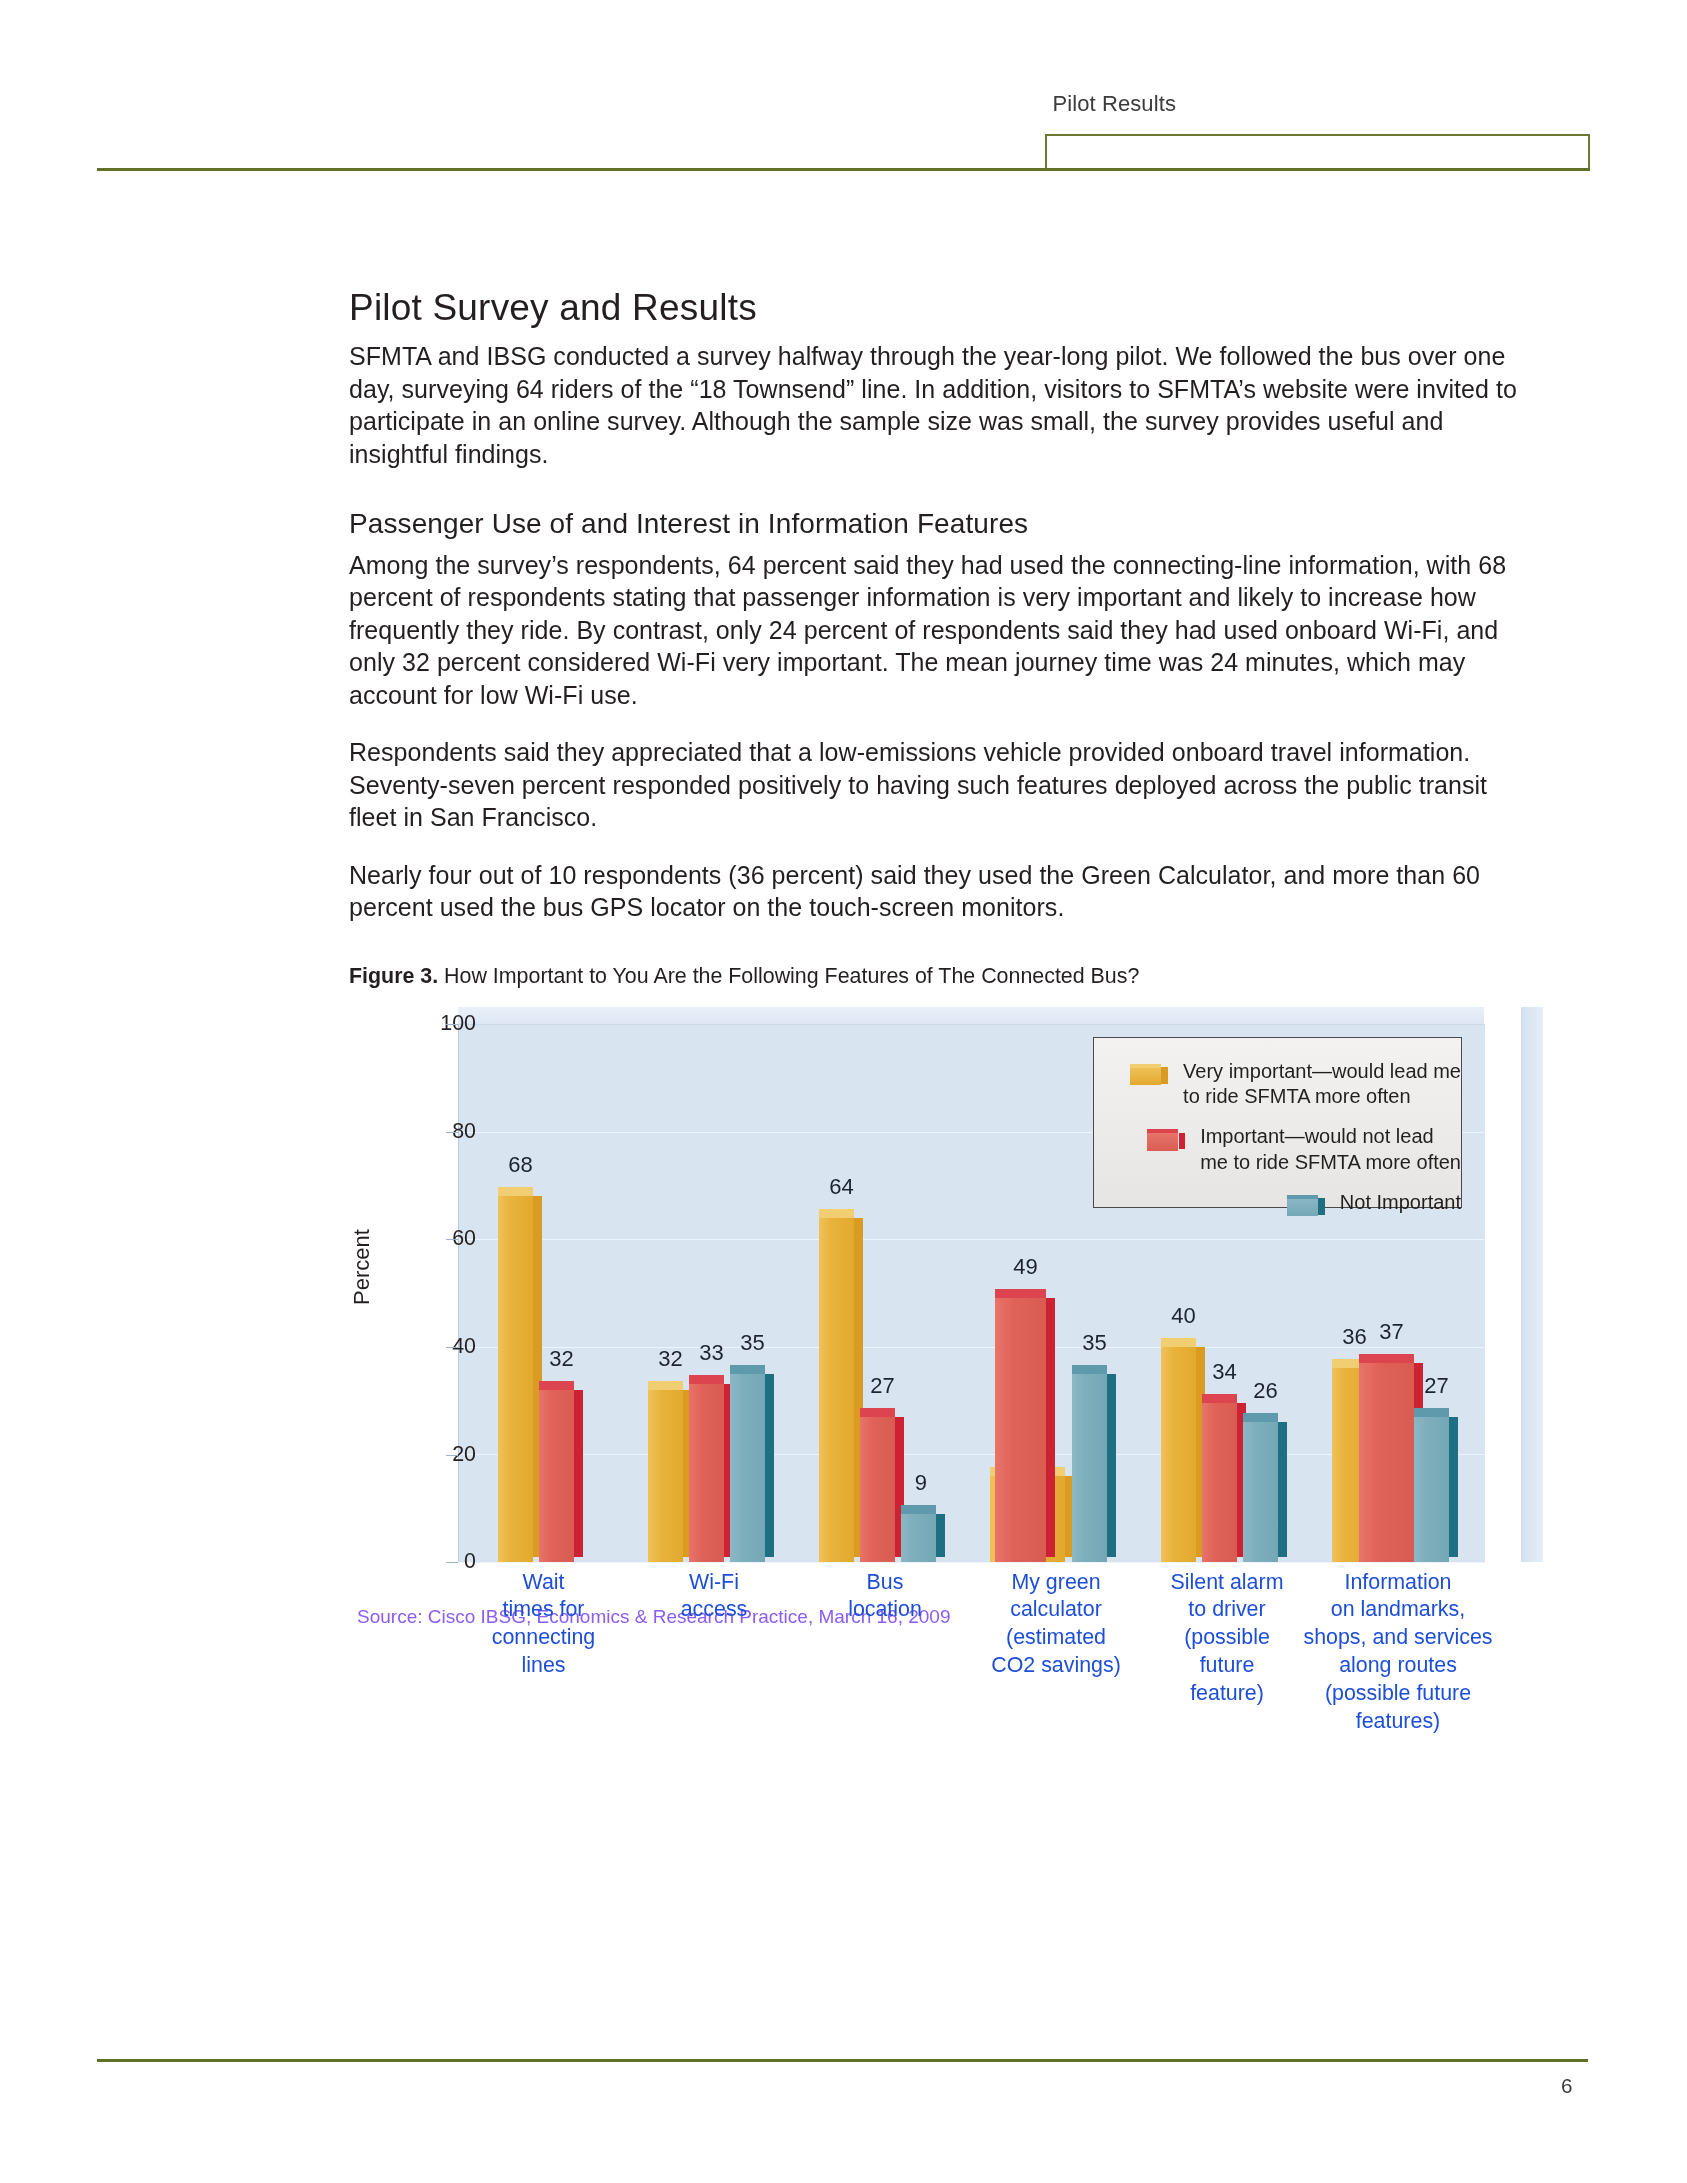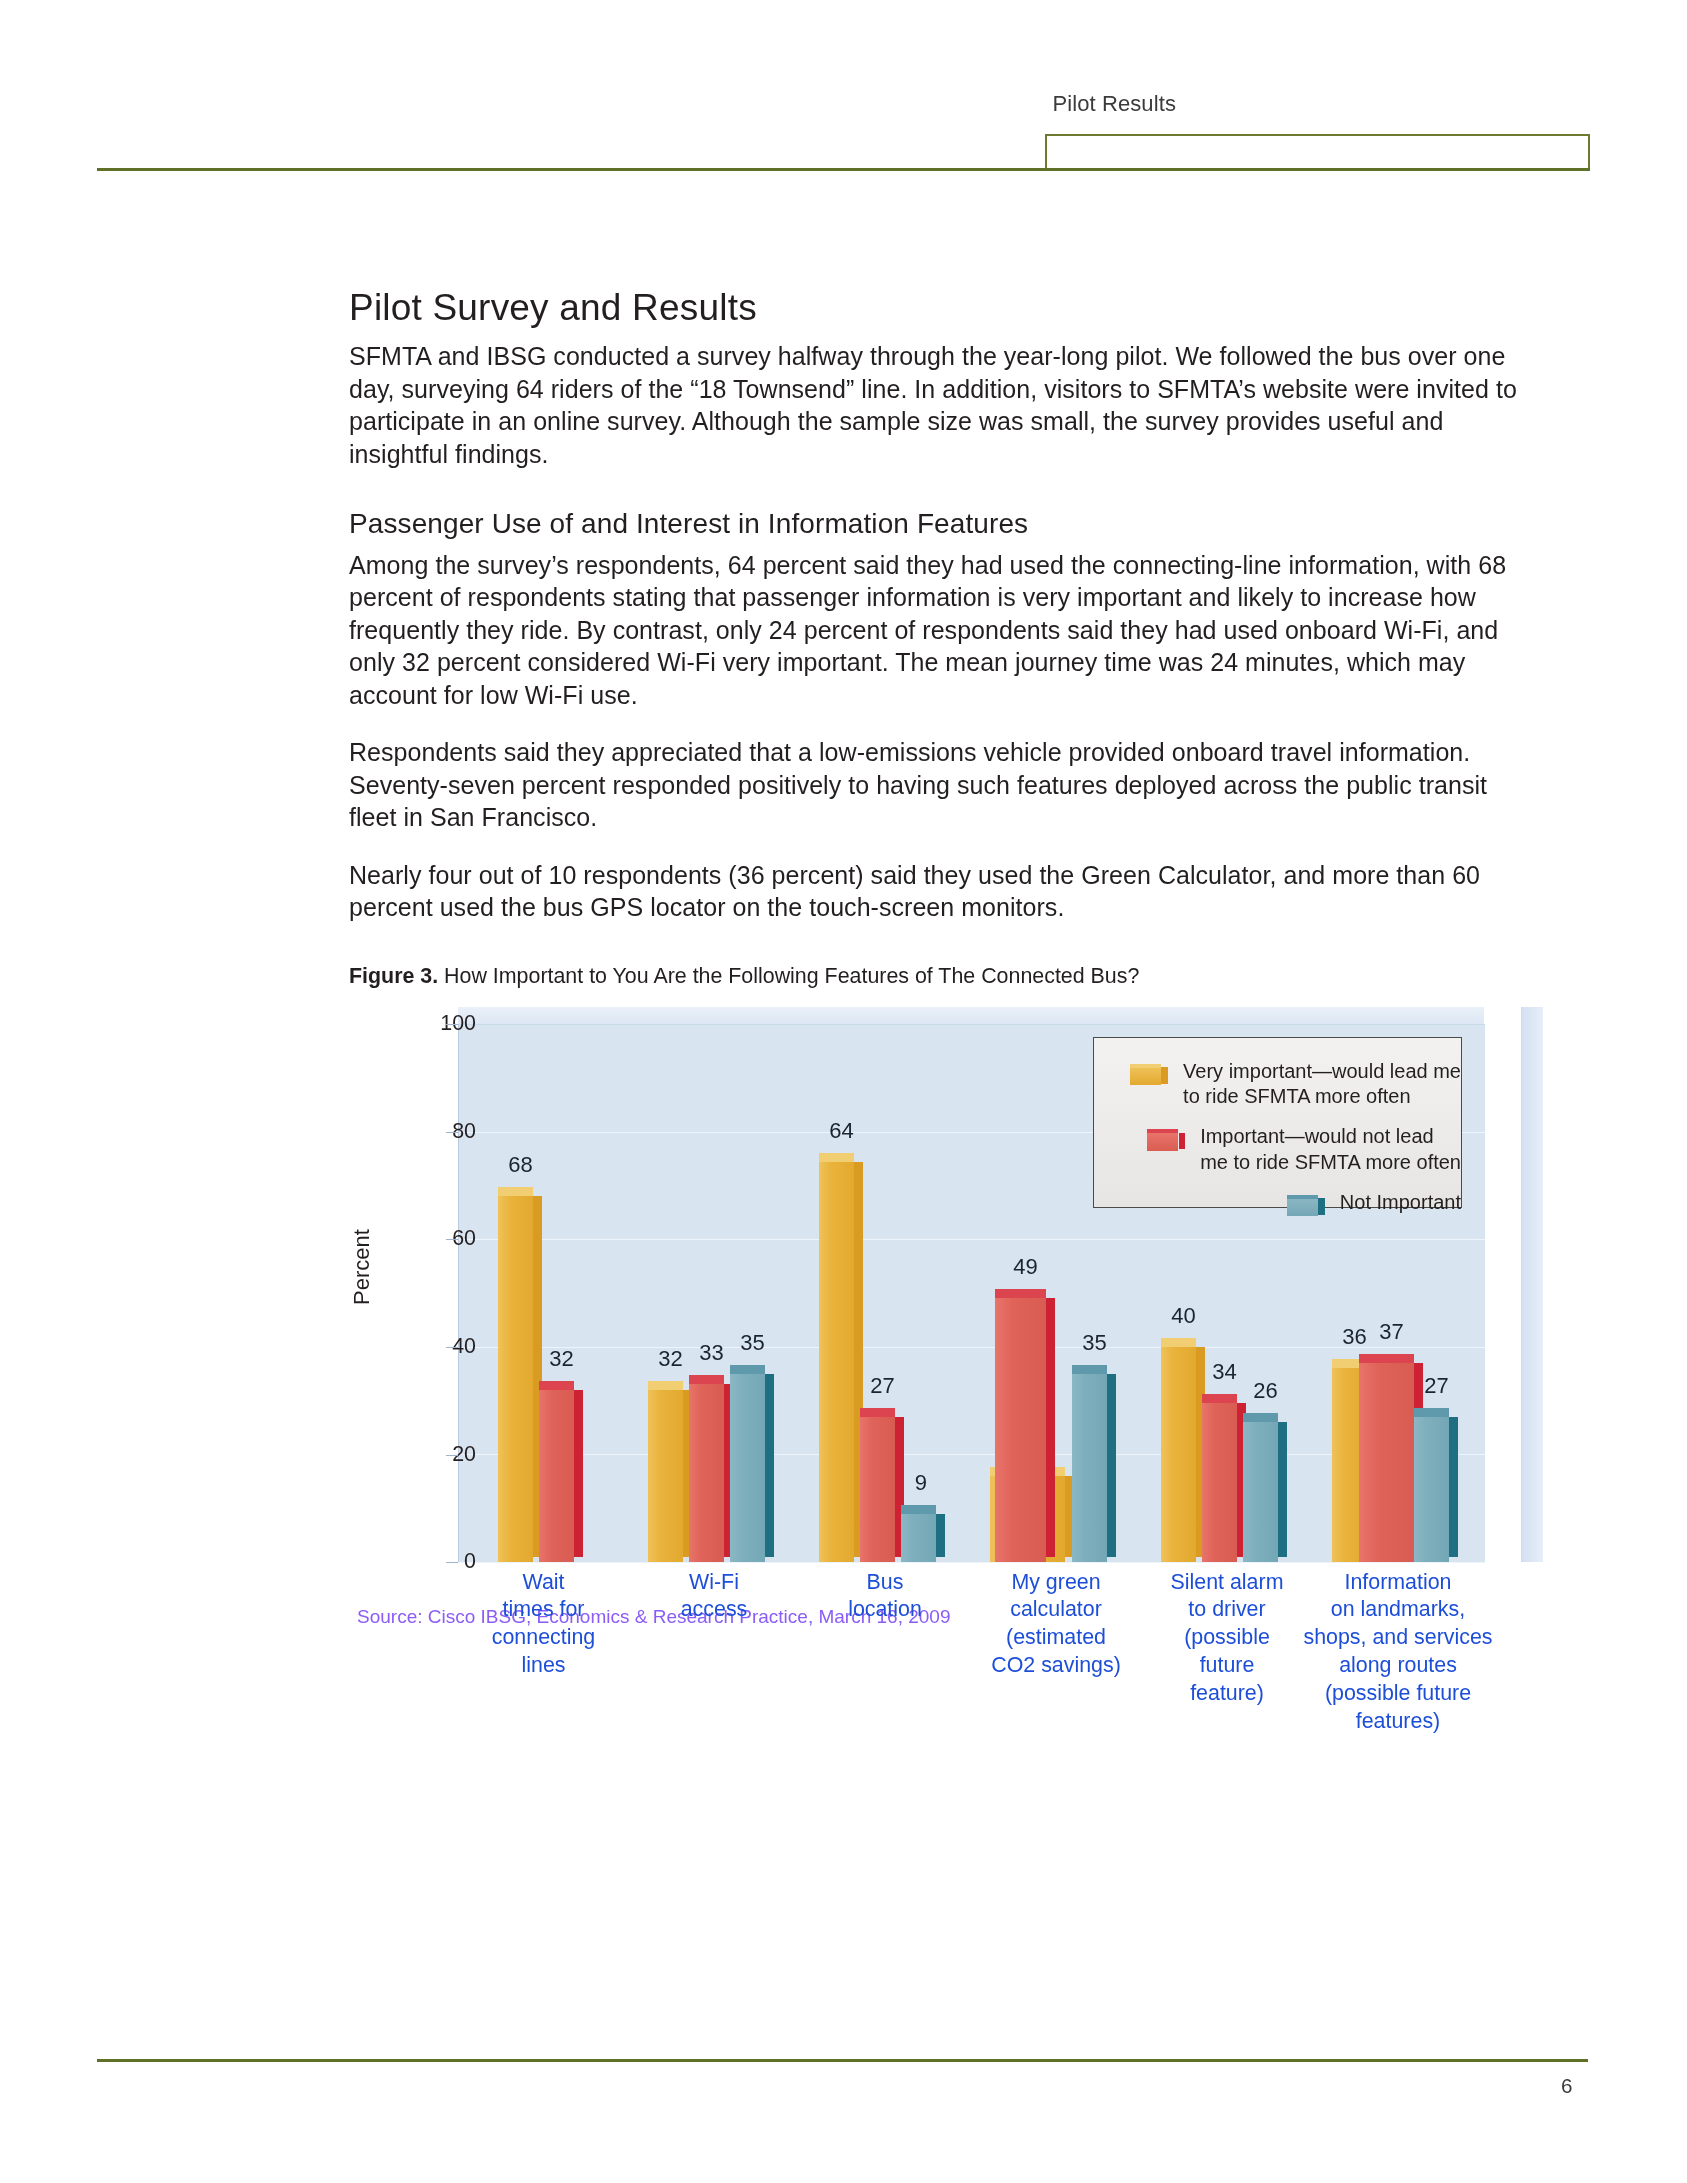--- a/index.html
+++ b/index.html
@@ -263,21 +263,21 @@
             <div class="face"></div>
             <div class="cap"></div>
             <div class="bar-label">33</div>
           </div>
           <div class="bar c-teal" style="left: 299px; width: 35px; height: 188px; bottom: 13px;">
             <div class="side"></div>
             <div class="face"></div>
             <div class="cap"></div>
             <div class="bar-label">35</div>
           </div>
-          <div class="bar c-yellow" style="left: 388px; width: 35px; height: 400px; bottom: 13px;">
+          <div class="bar c-yellow" style="left: 388px; width: 35px; height: 344px; bottom: 13px;">
             <div class="side"></div>
             <div class="face"></div>
             <div class="cap"></div>
             <div class="bar-label">64</div>
           </div>
           <div class="bar c-red" style="left: 429px; width: 35px; height: 145px; bottom: 13px;">
             <div class="side"></div>
             <div class="face"></div>
             <div class="cap"></div>
             <div class="bar-label">27</div>

